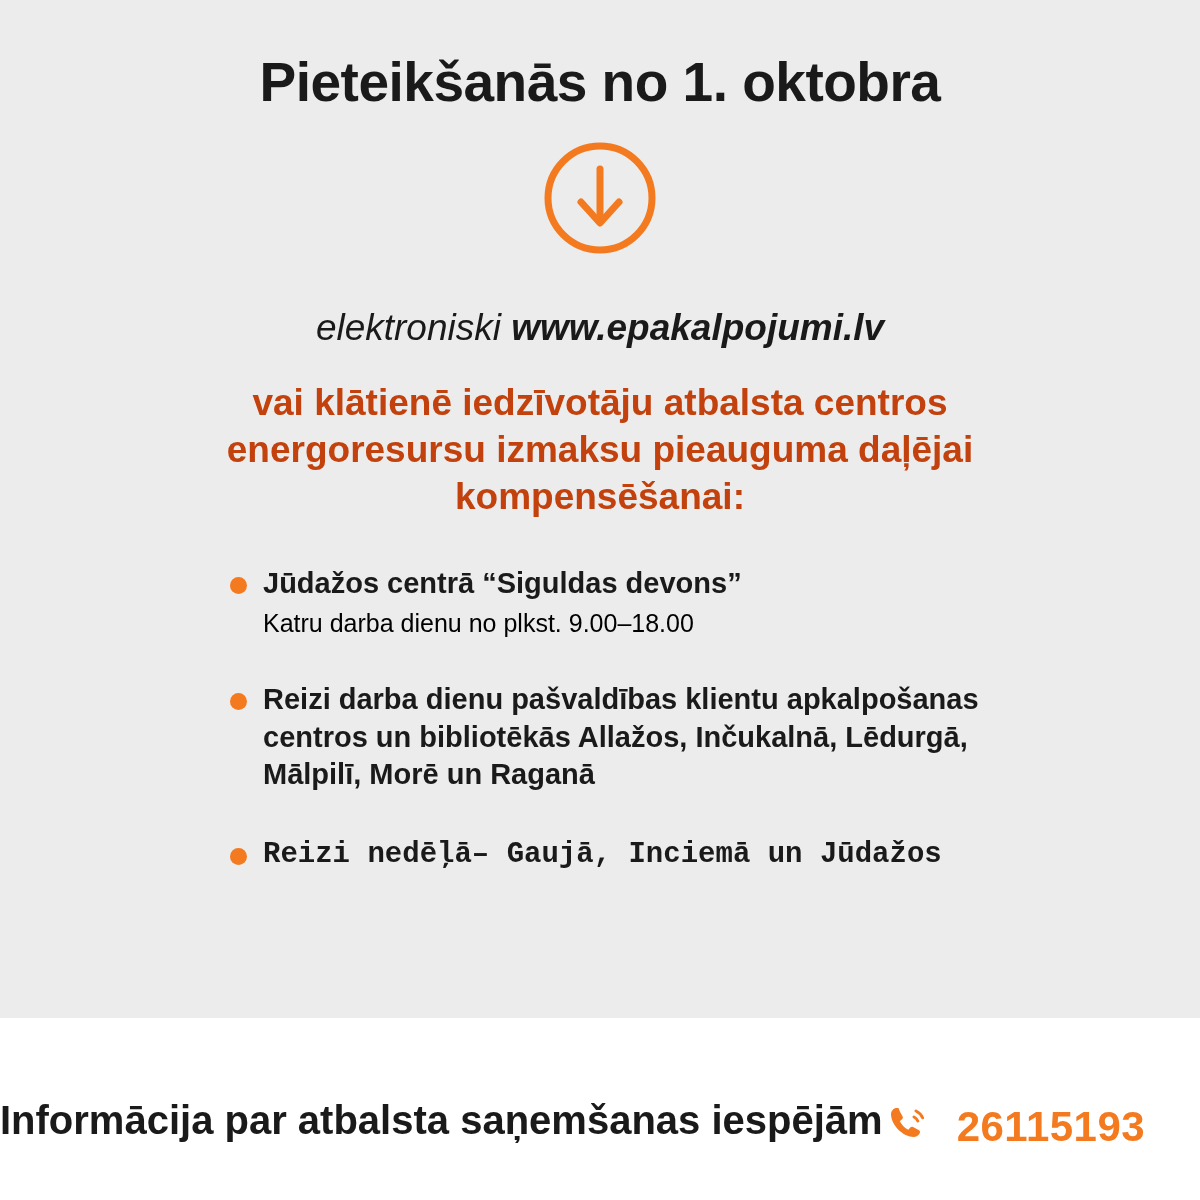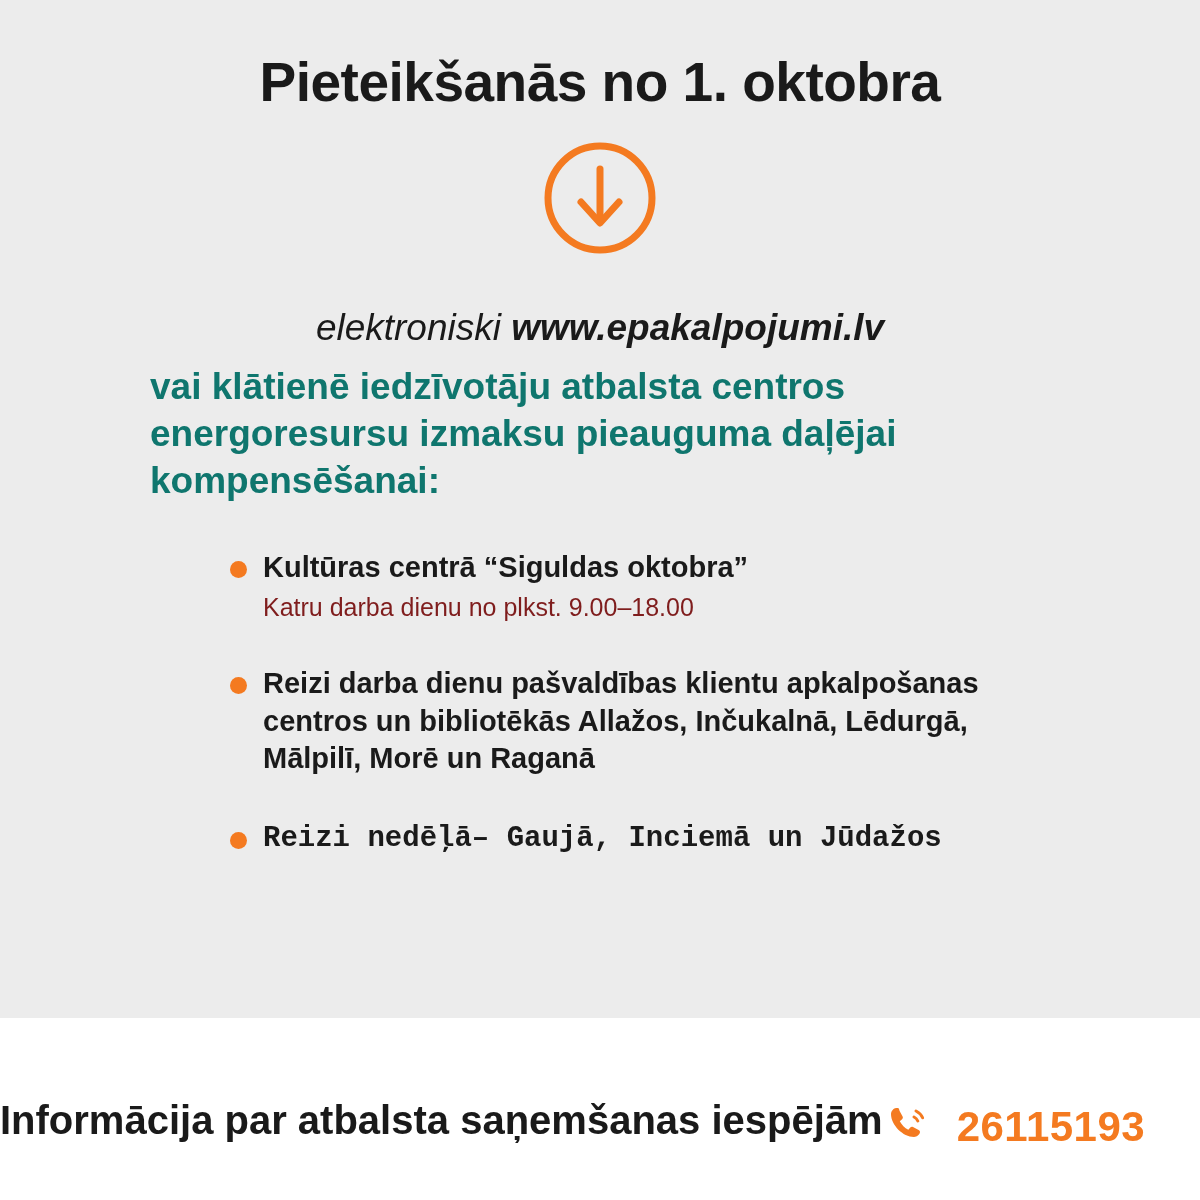--- a/index.html
+++ b/index.html
@@ -62,25 +62,26 @@
     font-style: italic;
   }
   .intro-line .plain {
     font-weight: normal;
   }
   .intro-line .url {
     font-weight: bold;
   }
 
   .subtitle {
-    margin-top: 12px;
+    margin-top: 28px;
     font-size: 37px;
     font-weight: bold;
+    text-align: center;
     line-height: 1.28;
-    color: #0f766e;
+    color: #c2410c;
     max-width: 900px;
   }
 
   .bullets {
     margin-top: 44px;
     width: 100%;
     max-width: 860px;
     padding-left: 60px;
     box-sizing: border-box;
   }
@@ -113,21 +114,21 @@
     font-size: 29px;
     font-weight: bold;
     line-height: 1.3;
     color: #1a1a1a;
   }
 
   .bullet-sub {
     font-size: 25px;
     font-weight: normal;
     line-height: 1.3;
-    color: #7f1d1d;
+    color: #000000;
     margin-top: 4px;
   }
 
   .footer {
     flex: 1;
     background: #ffffff;
     display: flex;
     flex-direction: row;
     align-items: center;
     justify-content: flex-start;
@@ -179,21 +180,21 @@
       <span class="plain">elektroniski </span><span class="url">www.epakalpojumi.lv</span>
     </div>
 
     <div class="subtitle">vai klātienē iedzīvotāju atbalsta centros energoresursu izmaksu pieauguma daļējai kompensēšanai:</div>
 
     <div class="bullets">
 
       <div class="bullet-item">
         <span class="dot"></span>
         <div class="bullet-body">
-          <div class="bullet-title">Kultūras centrā “Siguldas oktobra”</div>
+          <div class="bullet-title">Jūdažos centrā “Siguldas devons”</div>
           <div class="bullet-sub">Katru darba dienu no plkst. 9.00–18.00</div>
         </div>
       </div>
 
       <div class="bullet-item">
         <span class="dot"></span>
         <div class="bullet-body">
           <div class="bullet-title">Reizi darba dienu pašvaldības klientu apkalpošanas centros un bibliotēkās Allažos, Inčukalnā, Lēdurgā, Mālpilī, Morē un Raganā</div>
         </div>
       </div>

